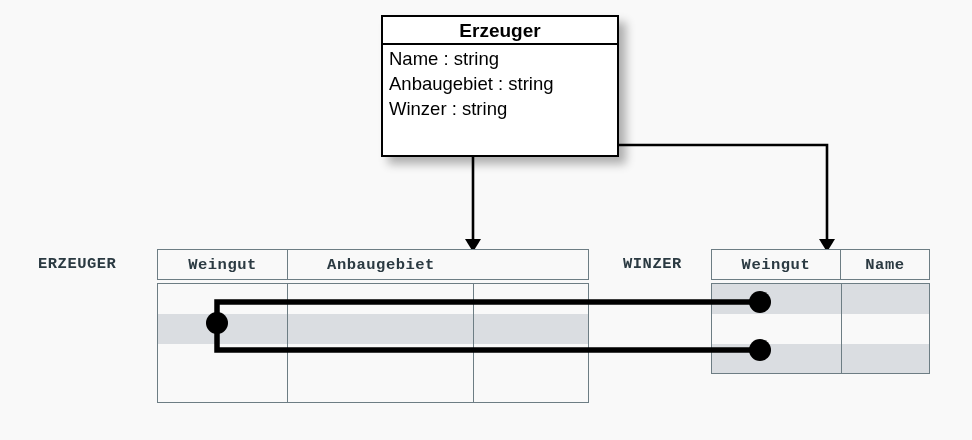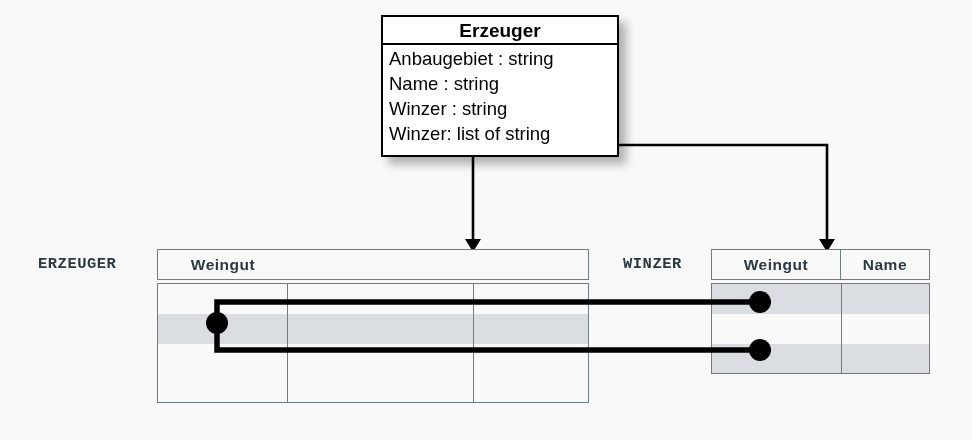--- a/index.html
+++ b/index.html
@@ -88,21 +88,21 @@
     border: 1px solid #6d7d84;
     background: #f9f9f9;
     box-sizing: border-box;
     height: 31px;
     z-index: 10;
   }
   .tbl-header .cell {
     display: flex;
     align-items: center;
     justify-content: center;
-    font-family: Liberation Sans, sans-serif;
+    font-family: Liberation Mono, monospace;
     font-weight: bold;
     font-size: 15.5px;
     letter-spacing: 0.5px;
     color: #2b3a42;
     border-right: 1px solid #6d7d84;
     box-sizing: border-box;
     height: 100%;
     white-space: nowrap;
   }
   .tbl-header .cell:last-child { border-right: none; }
@@ -145,31 +145,31 @@
 
     <g>
       <path d="M 611 143 L 827 143 L 827 237" stroke="#000000" stroke-width="2.6" fill="none"></path>
       <polygon points="819,237 835,237 827,250" fill="#000000"></polygon>
     </g>
   </svg>
 
   <div class="uml-box">
     <div class="uml-title">Erzeuger</div>
     <div class="uml-attrs">
+      <div class="uml-attr">Name : string</div>
       <div class="uml-attr">Anbaugebiet : string</div>
-      <div class="uml-attr">Name : string</div>
       <div class="uml-attr">Winzer : string</div>
-      <div class="uml-attr">Winzer: list of string</div>
     </div>
   </div>
 
   <div class="rel-label" style="left:38px; top:253px;">ERZEUGER</div>
 
   <div class="tbl-header" style="left:157px; top:247px; width:432px;">
     <div class="cell" style="width:130px;">Weingut</div>
+    <div class="cell" style="width:186px;">Anbaugebiet</div>
   </div>
 
   <div class="tbl-body" style="left:157px; top:281px; width:432px; height:120px;">
     <div class="row" style="height:30px;">
       <div class="cell" style="width:130px;"></div>
       <div class="cell" style="width:186px;"></div>
       <div class="cell" style="width:114px;"></div>
     </div>
     <div class="row shaded" style="height:30px;">
       <div class="cell" style="width:130px;"></div>

